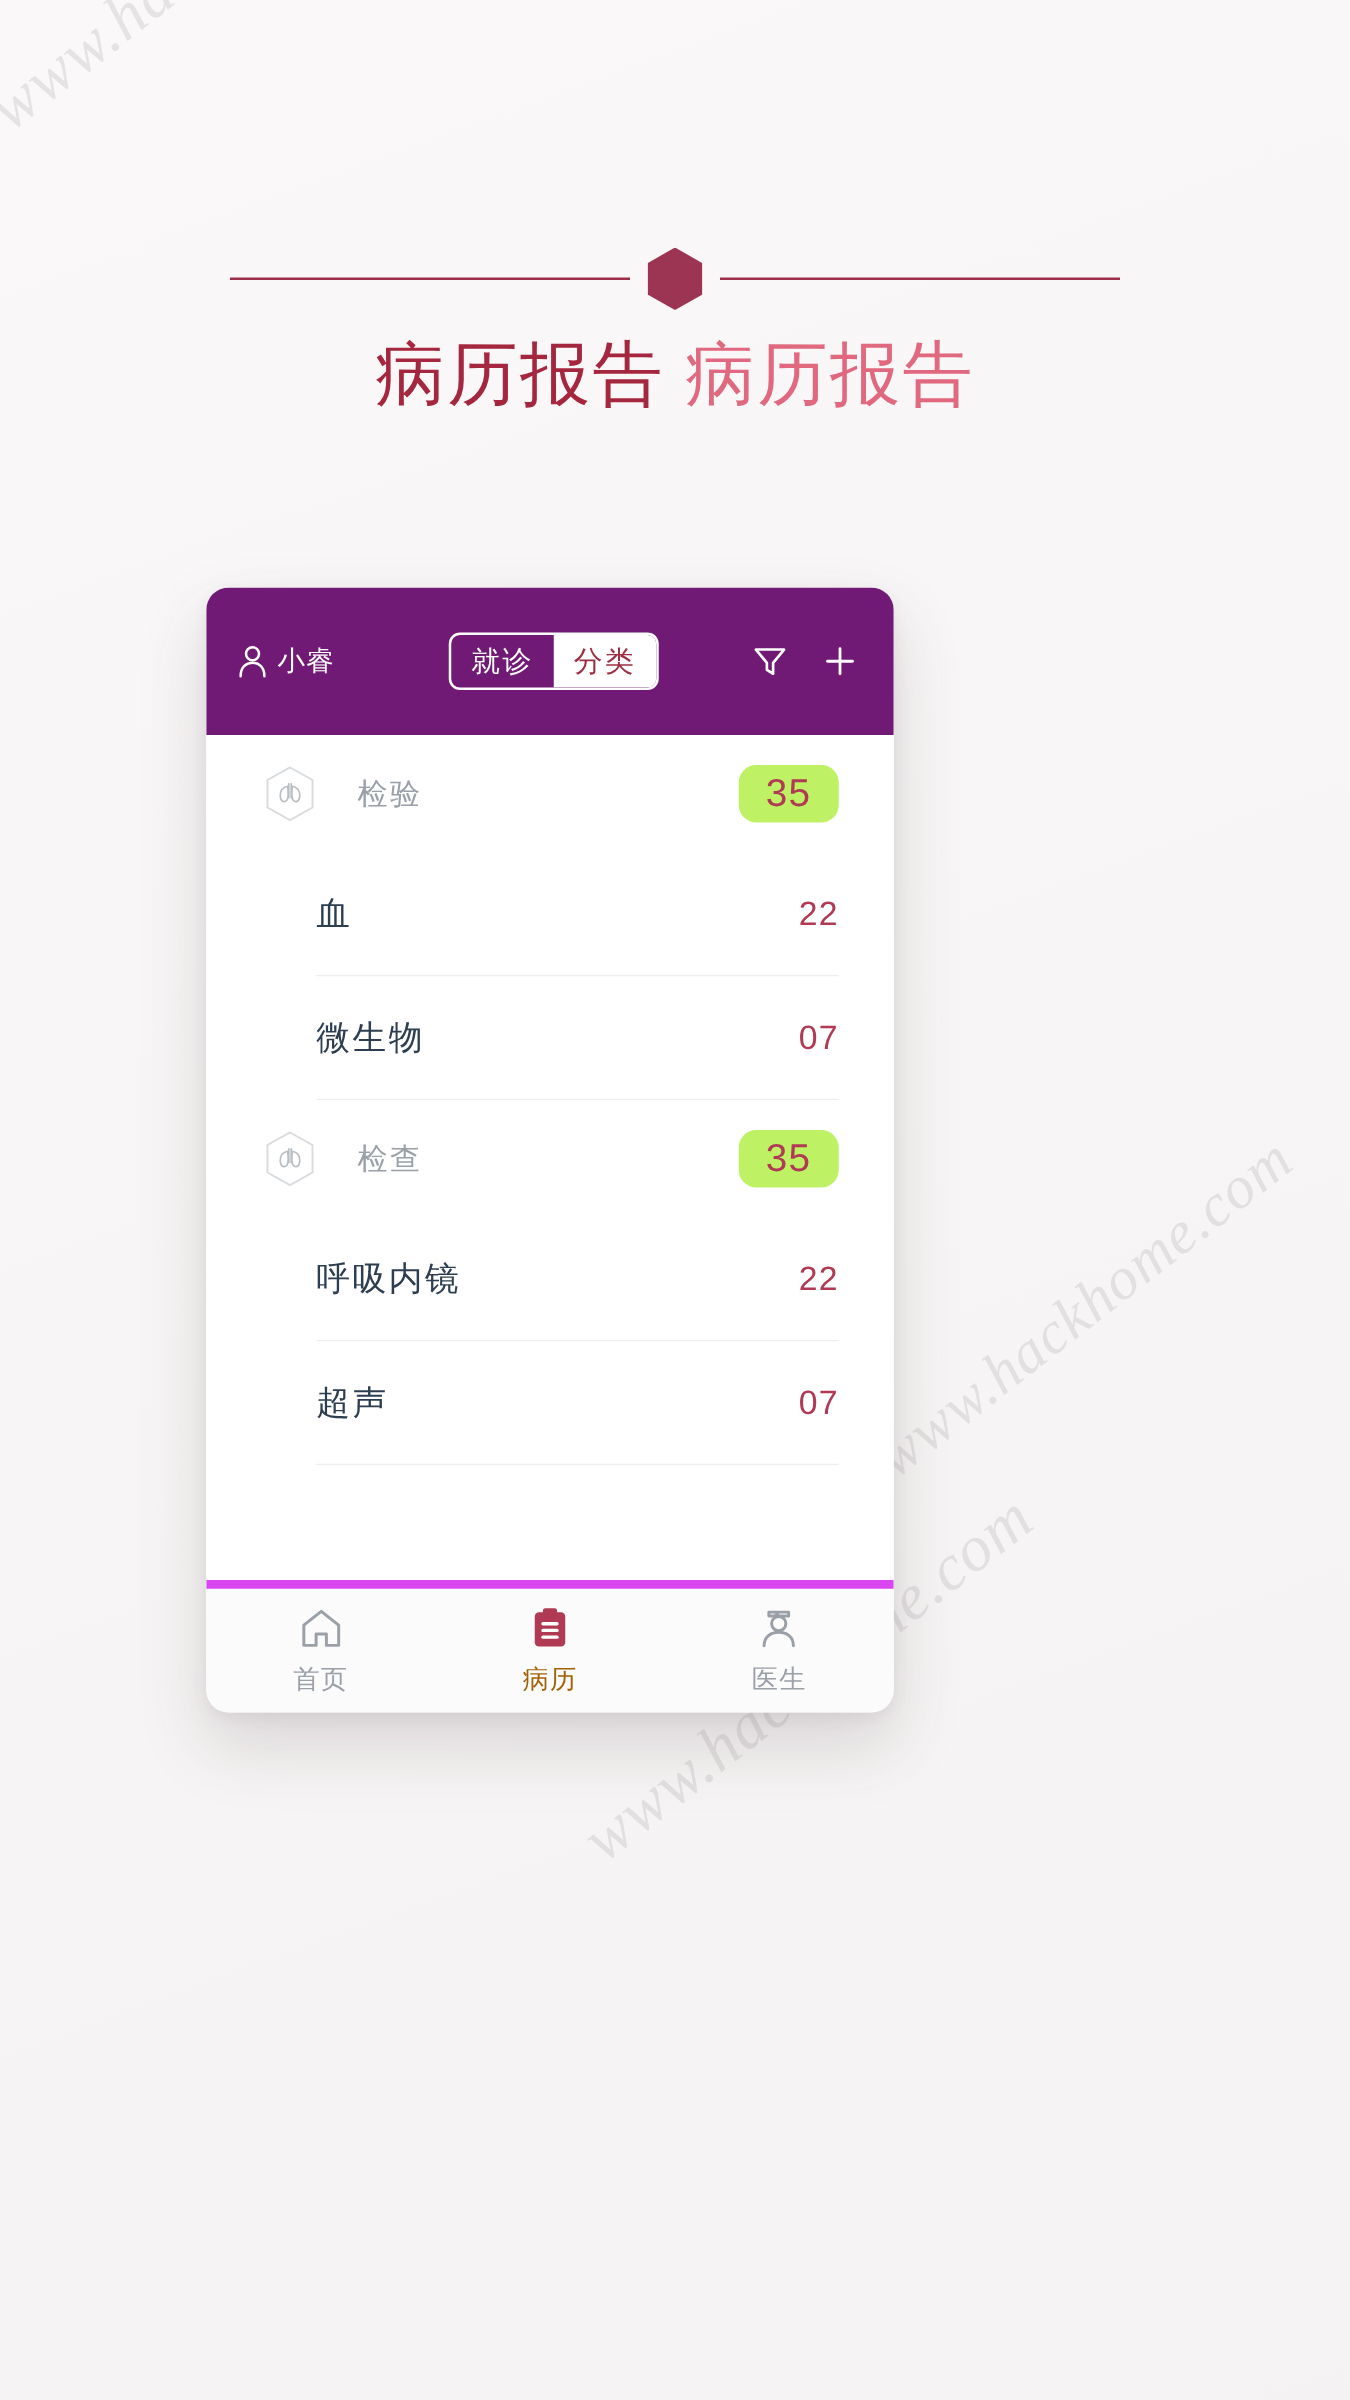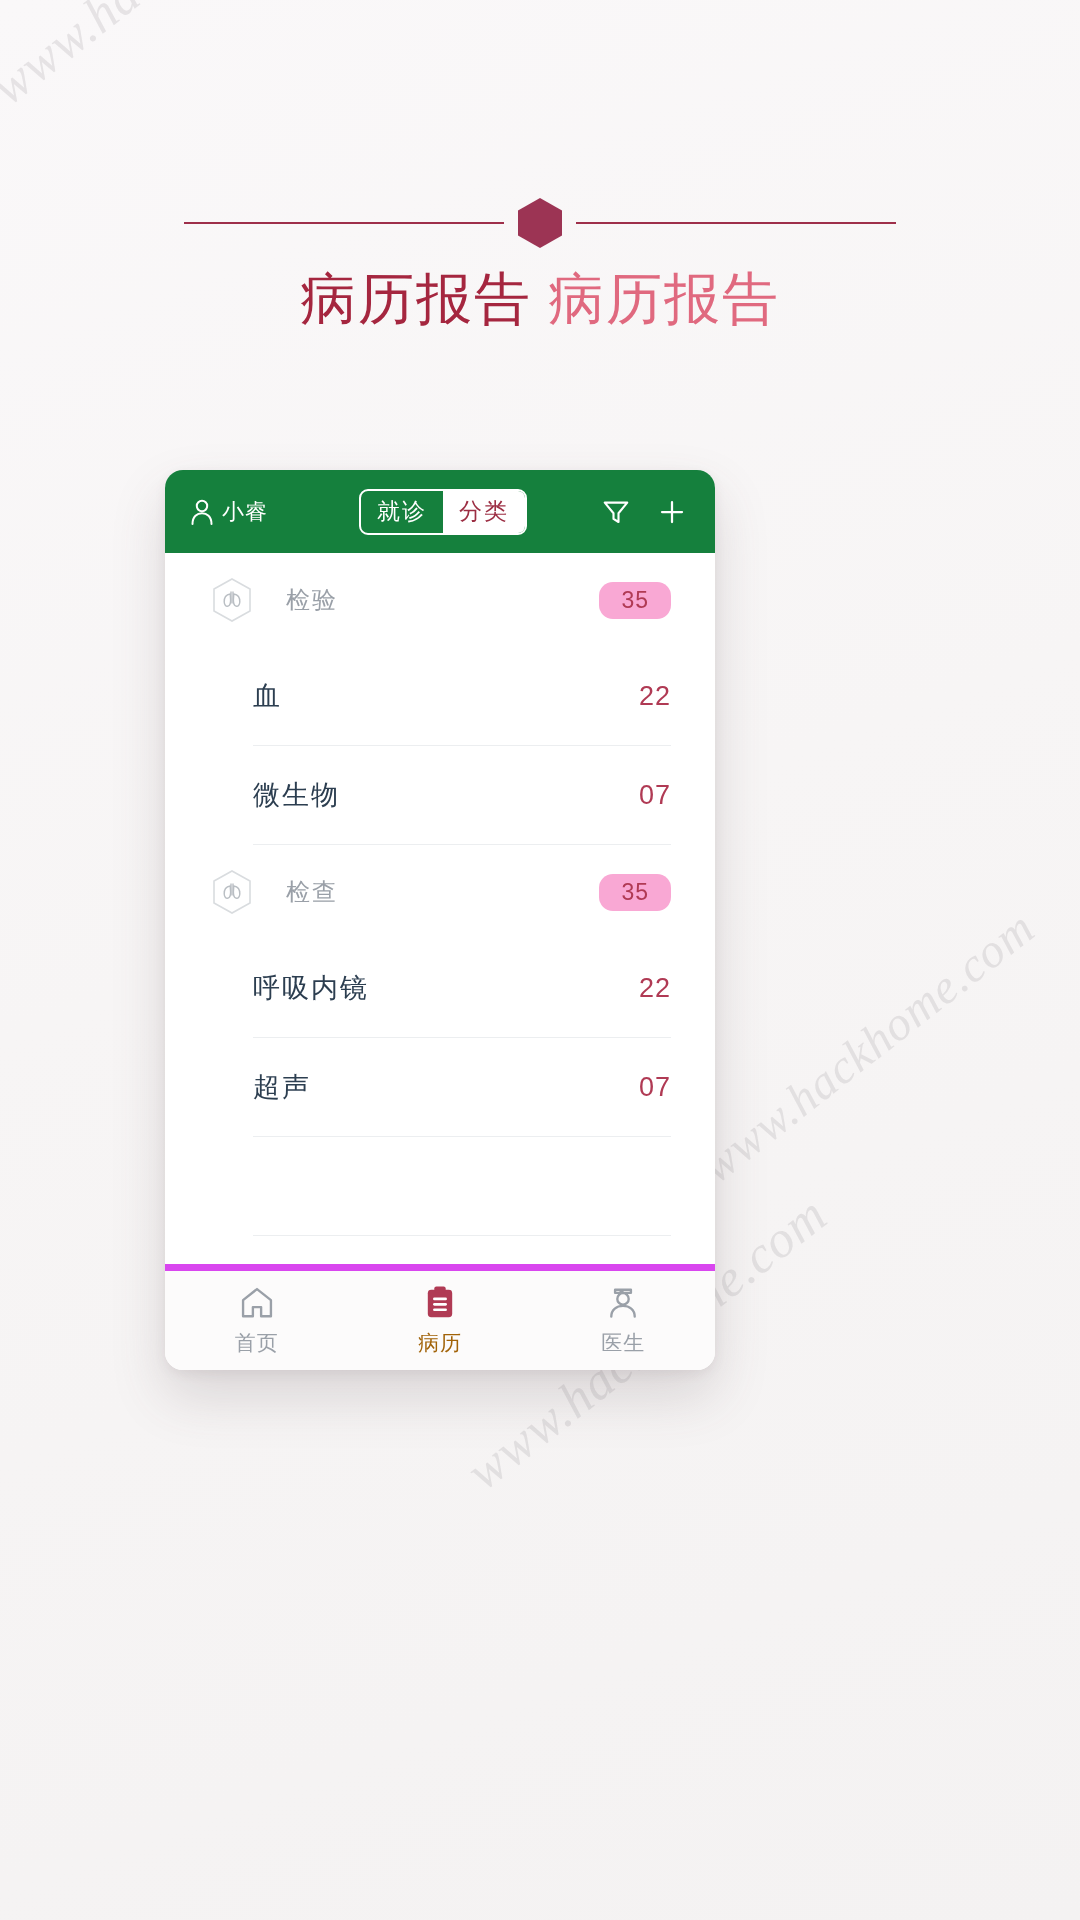--- a/index.html
+++ b/index.html
@@ -64,22 +64,22 @@
     width: 550px; height: 900px;
     border-radius: 18px;
     background: #ffffff;
     box-shadow: 0 26px 54px rgba(90,70,78,0.18), 0 4px 12px rgba(90,70,78,0.08);
     overflow: hidden;
     display: flex; flex-direction: column;
   }
 
   
   .app-header {
-    height: 83px;
-    background: #15803d;
+    height: 118px;
+    background: #701a75;
     display: flex; align-items: center;
     padding: 0 24px;
     flex: 0 0 auto;
   }
   .user {
     display: flex; align-items: center; gap: 7px;
     color: #ffffff;
     width: 170px;
   }
   .user-name { font-size: 22px; letter-spacing: 1px; }
@@ -121,24 +121,24 @@
     height: 94px;
     padding: 0 42px 0 44px;
   }
   .group-icon { width: 42px; height: 46px; flex: 0 0 auto; margin-right: 22px; }
   .group-label {
     font-size: 24px; color: #9aa0a8; letter-spacing: 2px;
     flex: 1 1 auto;
     margin-left: 11px;
   }
   .group-badge {
-    background: #f9a8d4;
+    background: #bef264;
     color: #b03a54;
     border-radius: 14px;
-    font-size: 23px;
+    font-size: 31px;
     padding: 5px 22px;
     letter-spacing: 1px;
   }
   .row {
     display: flex; align-items: center;
     height: 99px;
     margin: 0 42px 0 86px;
     border-bottom: 1px solid #eceef0;
   }
   .row-label {

